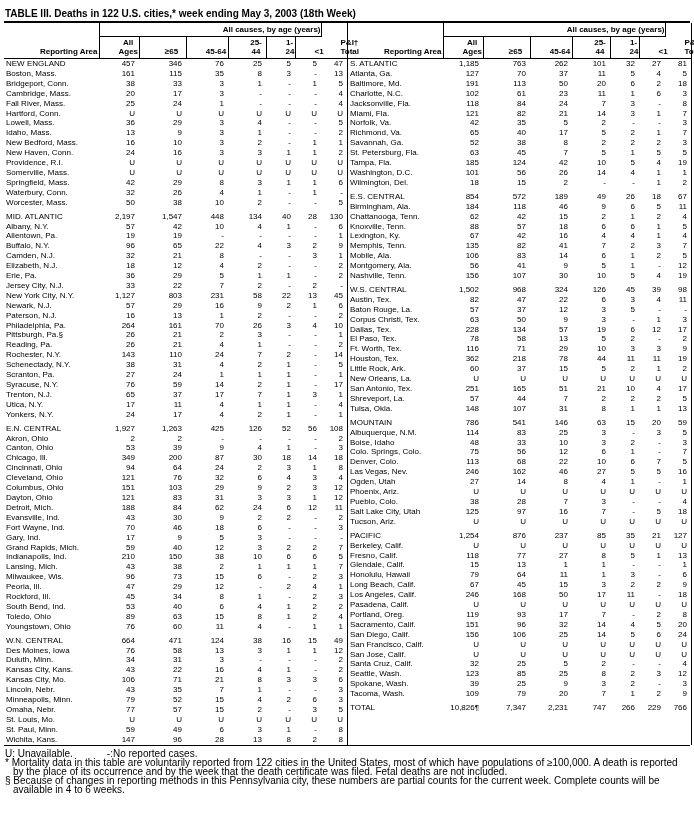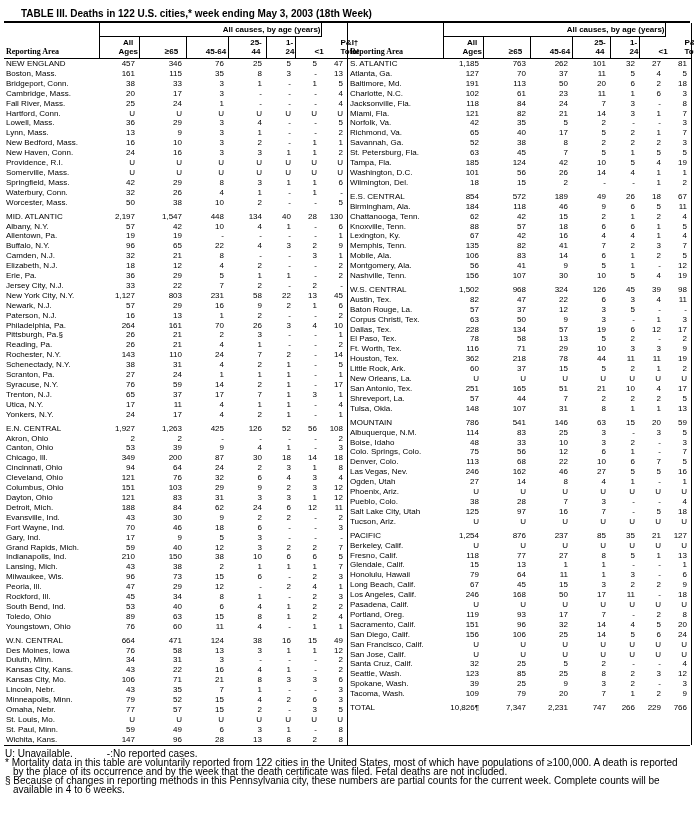--- a/index.html
+++ b/index.html
@@ -5,21 +5,21 @@
   html,body { margin:0; padding:0; background:#fff; }
   body {
     width:694px; height:819px; overflow:hidden;
     font-family:"Liberation Sans","DejaVu Sans",sans-serif;
     color:#000; -webkit-font-smoothing:antialiased;
   }
   .page { padding:6px 4px 0 4px; }
 
   .title {
     font-size:10px; font-weight:bold; letter-spacing:0px;
-    margin:2px 0 2px 17px; white-space:nowrap;
+    margin:2px 0 2px 1px; white-space:nowrap;
   }
 
   .tbl {
     display:flex; align-items:stretch;
     border-top:2px solid #000; border-bottom:1.5px solid #000;
     width:686px;
   }
   .half { width:343px; border-right:1px solid #000; }
 
   table.half-table { border-collapse:collapse; table-layout:fixed; width:343px; }
@@ -30,21 +30,21 @@
   col.c-2544 { width:38px; }
   col.c-124  { width:29px; }
   col.c-lt1  { width:26px; }
   col.c-pi   { width:26px; }
 
   thead th {
     font-weight:bold; font-size:8px; line-height:9px;
     vertical-align:bottom; padding:1px 1px 2px 19px;
     white-space:pre-line;
   }
-  th.h-ra  { text-align:left; padding-left:2px; border-bottom:1px solid #000;font-family:Liberation Serif, serif; }
+  th.h-ra  { text-align:right; padding-left:2px; border-bottom:1px solid #000; }
   th.h-grp { text-align:right; border-left:1px solid #000; border-right:1px solid #000;
              border-bottom:1px solid #000; padding:2px 0; white-space:nowrap; }
   th.h-pi  { text-align:center; border-bottom:1px solid #000; padding-right:2px; }
   tr.h2 th { border-left:1px solid #000; border-bottom:1px solid #000; text-align:center; }
 
   tbody td {
     font-size:8px; line-height:9.9px; height:9.9px;
     padding:0 4px 0 0; text-align:right; white-space:nowrap;
   }
   tbody td.name { text-align:left; padding:0 0 0 2px; }
@@ -157,21 +157,21 @@
               <td class="name">Lowell, Mass.</td>
               <td>36</td>
               <td>29</td>
               <td>3</td>
               <td>4</td>
               <td>-</td>
               <td>-</td>
               <td>5</td>
             </tr>
             <tr>
-              <td class="name">Lynn, Mass.</td>
+              <td class="name">Idaho, Mass.</td>
               <td>13</td>
               <td>9</td>
               <td>3</td>
               <td>1</td>
               <td>-</td>
               <td>-</td>
               <td>2</td>
             </tr>
             <tr>
               <td class="name">New Bedford, Mass.</td>

